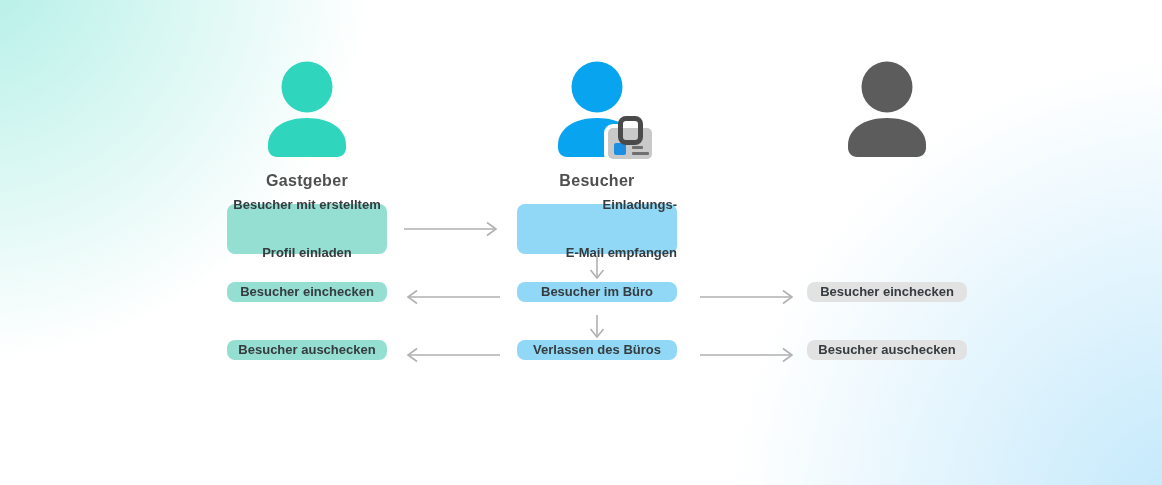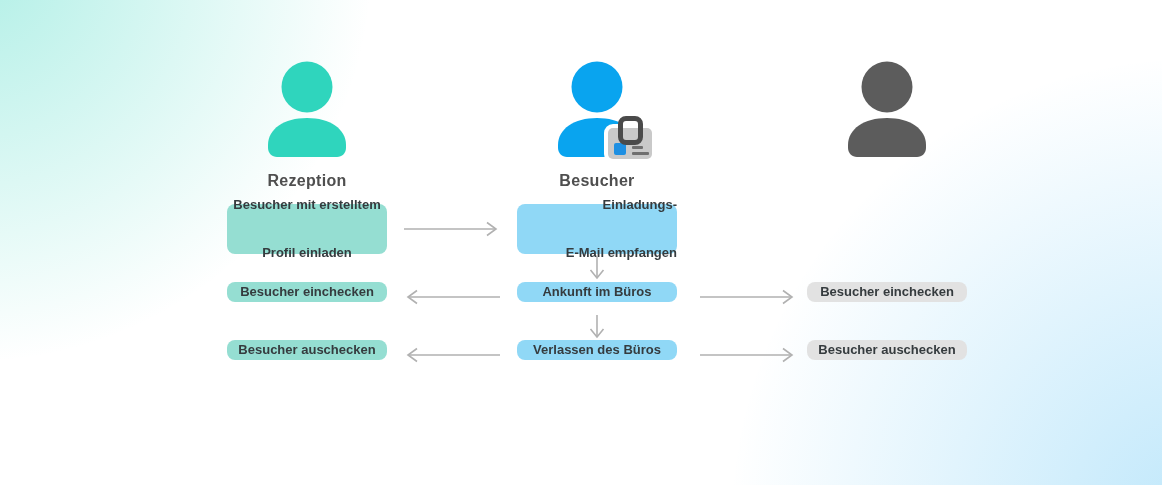--- a/index.html
+++ b/index.html
@@ -47,21 +47,21 @@
 <body>
 
 <div class="canvas">
 
   <div class="actor-icon" style="left:262px;">
     <svg width="90" height="100" viewBox="0 0 90 100">
       <circle cx="45" cy="27" r="25.5" fill="#2fd5bd"></circle>
       <path d="M45 58 C22 58 6 69 6 85 L6 88 C6 93 10 97 15 97 L75 97 C80 97 84 93 84 88 L84 85 C84 69 68 58 45 58 Z" fill="#2fd5bd"></path>
     </svg>
   </div>
-  <div class="actor-label" style="left:217px;">Rezeption</div>
+  <div class="actor-label" style="left:217px;">Gastgeber</div>
 
   <div class="actor-icon" style="left:552px;">
     <svg width="90" height="100" viewBox="0 0 90 100">
       <circle cx="45" cy="27" r="25.5" fill="#09a4ef"></circle>
       <path d="M45 58 C22 58 6 69 6 85 L6 88 C6 93 10 97 15 97 L75 97 C80 97 84 93 84 88 L84 85 C84 69 68 58 45 58 Z" fill="#09a4ef"></path>
     </svg>
     <div class="badge">
       <div class="badge-card">
         <div class="badge-photo"></div>
         <div class="badge-line l1"></div>
@@ -104,21 +104,21 @@
   <div class="flow-box box-teal row-short" style="left:227px;top:282px;">
     <div>Besucher einchecken</div>
   </div>
   <div class="arrow" style="left:403px;top:289px;">
     <svg width="98" height="16" viewBox="0 0 98 16" fill="none" stroke="#b1b1b1" stroke-width="1.6">
       <line x1="97" y1="8" x2="6" y2="8"></line>
       <polyline points="14,1.5 5,8 14,14.5"></polyline>
     </svg>
   </div>
   <div class="flow-box box-blue row-short" style="left:517px;top:282px;">
-    <div>Ankunft im Büros</div>
+    <div>Besucher im Büro</div>
   </div>
   <div class="arrow" style="left:699px;top:289px;">
     <svg width="96" height="16" viewBox="0 0 96 16" fill="none" stroke="#b1b1b1" stroke-width="1.6">
       <line x1="1" y1="8" x2="92" y2="8"></line>
       <polyline points="84,1.5 93,8 84,14.5"></polyline>
     </svg>
   </div>
   <div class="flow-box box-gray row-short" style="left:807px;top:282px;">
     <div>Besucher einchecken</div>
   </div>

